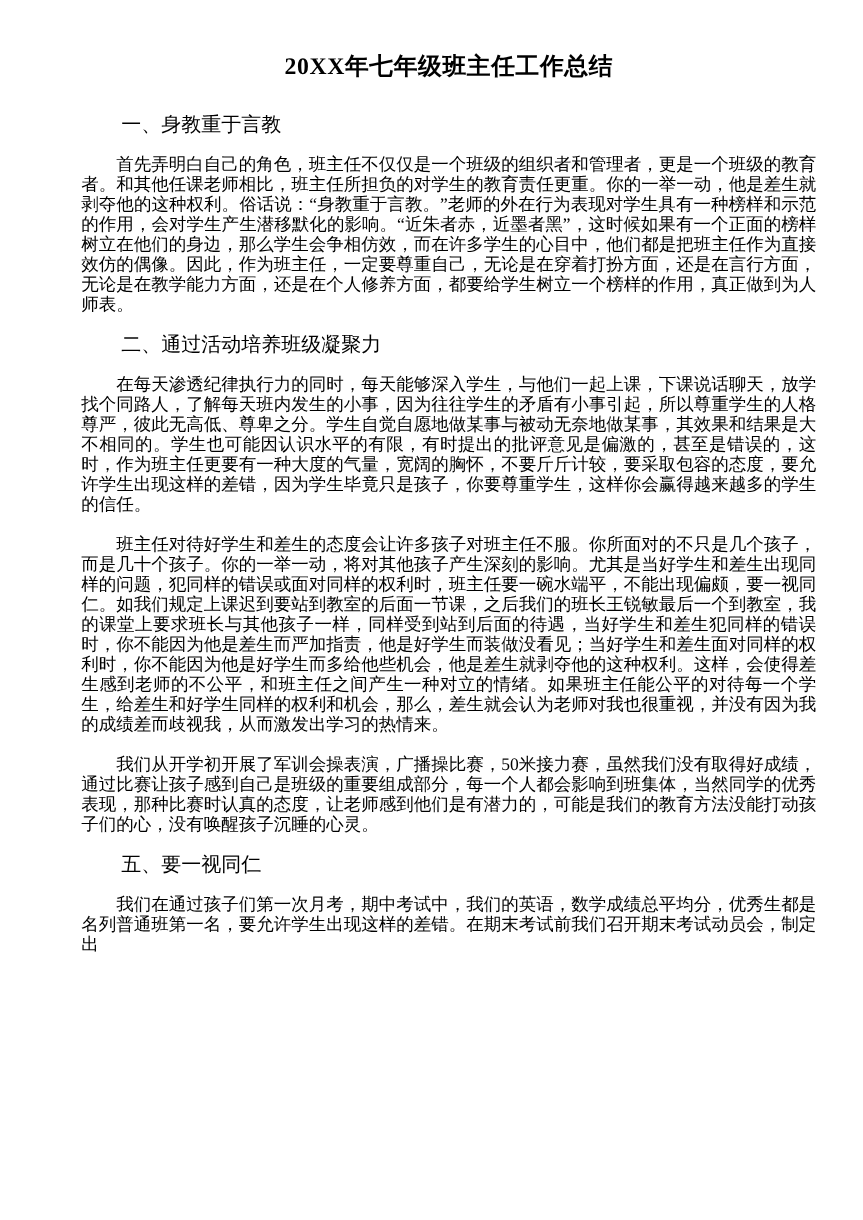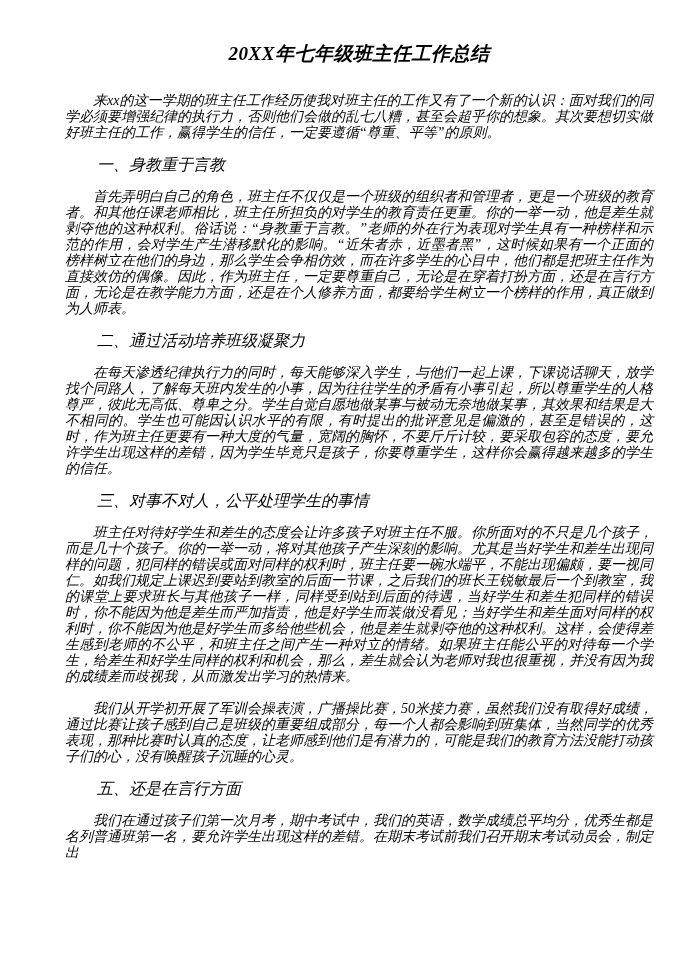--- a/index.html
+++ b/index.html
@@ -10,21 +10,20 @@
   .page {
     position: relative;
     width: 690px;
     height: 976px;
     box-sizing: border-box;
     padding: 43px 37px 0 65px;
     background: #ffffff;
     color: #000000;
     font-family: "Liberation Serif", "DejaVu Serif", serif;
     overflow: hidden;
-    font-style: italic;
   }
   .doc-title {
     margin: 0 0 28px 0;
     font-size: 19px;
     line-height: 22px;
     font-weight: 700;
     text-align: center;
     letter-spacing: 0.5px;
   }
   .doc-para {
@@ -44,29 +43,27 @@
     font-weight: 400;
   }
 </style>
 </head>
 <body>
 
 <div class="page">
 
   <h1 class="doc-title">20XX年七年级班主任工作总结</h1>
 
-  <p class="doc-para">来xx的这一学期的班主任工作经历使我对班主任的工作又有了一个新的认识：面对我们的同学必须要增强纪律的执行力，否则他们会做的乱七八糟，甚至会超乎你的想象。其次要想切实做好班主任的工作，赢得学生的信任，一定要遵循“尊重、平等”的原则。</p>
 
   <p class="doc-heading">一、身教重于言教</p>
   <p class="doc-para">首先弄明白自己的角色，班主任不仅仅是一个班级的组织者和管理者，更是一个班级的教育者。和其他任课老师相比，班主任所担负的对学生的教育责任更重。你的一举一动，他是差生就剥夺他的这种权利。俗话说：“身教重于言教。”老师的外在行为表现对学生具有一种榜样和示范的作用，会对学生产生潜移默化的影响。“近朱者赤，近墨者黑”，这时候如果有一个正面的榜样树立在他们的身边，那么学生会争相仿效，而在许多学生的心目中，他们都是把班主任作为直接效仿的偶像。因此，作为班主任，一定要尊重自己，无论是在穿着打扮方面，还是在言行方面，无论是在教学能力方面，还是在个人修养方面，都要给学生树立一个榜样的作用，真正做到为人师表。</p>
 
   <p class="doc-heading">二、通过活动培养班级凝聚力</p>
   <p class="doc-para">在每天渗透纪律执行力的同时，每天能够深入学生，与他们一起上课，下课说话聊天，放学找个同路人，了解每天班内发生的小事，因为往往学生的矛盾有小事引起，所以尊重学生的人格尊严，彼此无高低、尊卑之分。学生自觉自愿地做某事与被动无奈地做某事，其效果和结果是大不相同的。学生也可能因认识水平的有限，有时提出的批评意见是偏激的，甚至是错误的，这时，作为班主任更要有一种大度的气量，宽阔的胸怀，不要斤斤计较，要采取包容的态度，要允许学生出现这样的差错，因为学生毕竟只是孩子，你要尊重学生，这样你会赢得越来越多的学生的信任。</p>
 
-  <p class="doc-heading">三、对事不对人，公平处理学生的事情</p>
   <p class="doc-para">班主任对待好学生和差生的态度会让许多孩子对班主任不服。你所面对的不只是几个孩子，而是几十个孩子。你的一举一动，将对其他孩子产生深刻的影响。尤其是当好学生和差生出现同样的问题，犯同样的错误或面对同样的权利时，班主任要一碗水端平，不能出现偏颇，要一视同仁。如我们规定上课迟到要站到教室的后面一节课，之后我们的班长王锐敏最后一个到教室，我的课堂上要求班长与其他孩子一样，同样受到站到后面的待遇，当好学生和差生犯同样的错误时，你不能因为他是差生而严加指责，他是好学生而装做没看见；当好学生和差生面对同样的权利时，你不能因为他是好学生而多给他些机会，他是差生就剥夺他的这种权利。这样，会使得差生感到老师的不公平，和班主任之间产生一种对立的情绪。如果班主任能公平的对待每一个学生，给差生和好学生同样的权利和机会，那么，差生就会认为老师对我也很重视，并没有因为我的成绩差而歧视我，从而激发出学习的热情来。</p>
 
   <p class="doc-para">我们从开学初开展了军训会操表演，广播操比赛，50米接力赛，虽然我们没有取得好成绩，通过比赛让孩子感到自己是班级的重要组成部分，每一个人都会影响到班集体，当然同学的优秀表现，那种比赛时认真的态度，让老师感到他们是有潜力的，可能是我们的教育方法没能打动孩子们的心，没有唤醒孩子沉睡的心灵。</p>
 
-  <p class="doc-heading">五、还是在言行方面</p>
+  <p class="doc-heading">五、要一视同仁</p>
   <p class="doc-para">我们在通过孩子们第一次月考，期中考试中，我们的英语，数学成绩总平均分，优秀生都是名列普通班第一名，要允许学生出现这样的差错。在期末考试前我们召开期末考试动员会，制定出</p>
 
 </div>
 
 </body></html>

